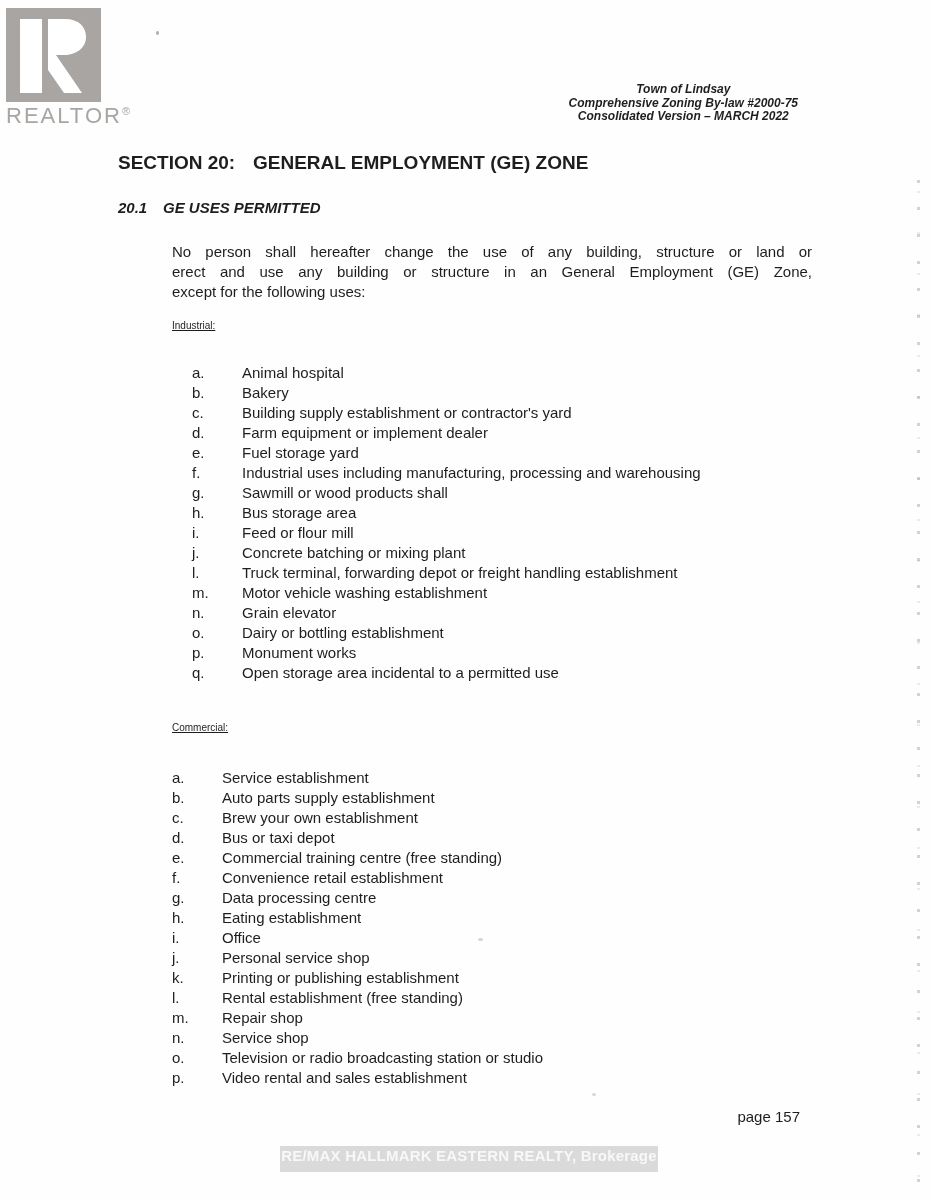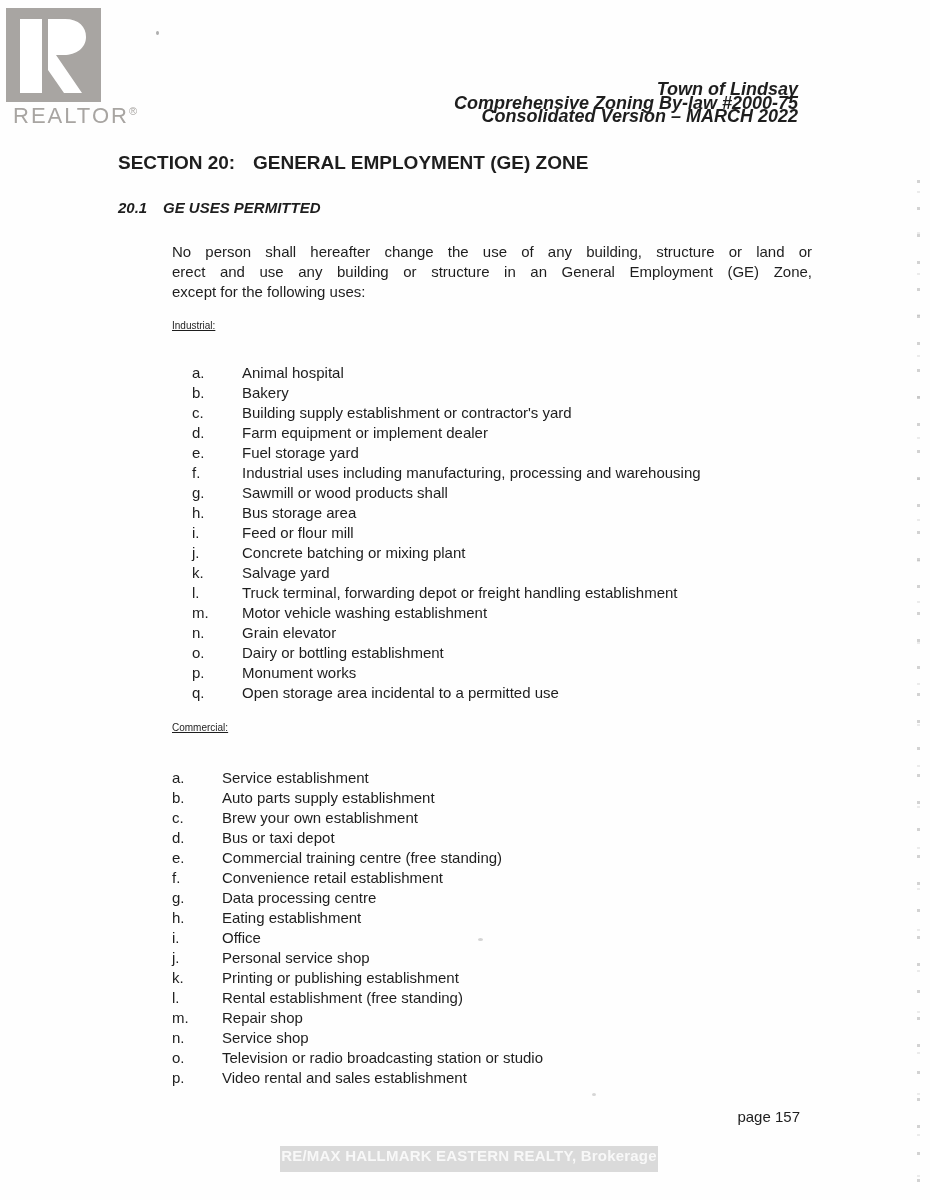--- a/index.html
+++ b/index.html
@@ -23,39 +23,39 @@
   
   .logo-block {
     position: absolute;
     left: 6px;
     top: 8px;
     width: 130px;
     height: 122px;
   }
   .logo-caption {
     position: absolute;
-    left: 7px;
+    left: 0px;
     top: 95px;
     font-size: 22px;
     letter-spacing: 2px;
     color: var(--logo-gray, #a8a5a2);
     white-space: nowrap;
   }
   .logo-caption sup {
     font-size: 11px;
     letter-spacing: 0;
   }
 
   
   .header-right {
     position: absolute;
     top: 83px;
     right: 132px;
-    text-align: right;
-    font-size: 18px;
+    text-align: center;
+    font-size: 12px;
     line-height: 13.5px;
     font-weight: bold;
     font-style: italic;
     white-space: nowrap;
   }
 
   
   .section-heading {
     position: absolute;
     left: 118px;
@@ -205,21 +205,20 @@
       <div class="list-row"><span class="letter">a.</span><span>Animal hospital</span></div>
       <div class="list-row"><span class="letter">b.</span><span>Bakery</span></div>
       <div class="list-row"><span class="letter">c.</span><span>Building supply establishment or contractor's yard</span></div>
       <div class="list-row"><span class="letter">d.</span><span>Farm equipment or implement dealer</span></div>
       <div class="list-row"><span class="letter">e.</span><span>Fuel storage yard</span></div>
       <div class="list-row"><span class="letter">f.</span><span>Industrial uses including manufacturing, processing and warehousing</span></div>
       <div class="list-row"><span class="letter">g.</span><span>Sawmill or wood products shall</span></div>
       <div class="list-row"><span class="letter">h.</span><span>Bus storage area</span></div>
       <div class="list-row"><span class="letter">i.</span><span>Feed or flour mill</span></div>
       <div class="list-row"><span class="letter">j.</span><span>Concrete batching or mixing plant</span></div>
-      <div class="list-row"><span class="letter">k.</span><span>Salvage yard</span></div>
       <div class="list-row"><span class="letter">l.</span><span>Truck terminal, forwarding depot or freight handling establishment</span></div>
       <div class="list-row"><span class="letter">m.</span><span>Motor vehicle washing establishment</span></div>
       <div class="list-row"><span class="letter">n.</span><span>Grain elevator</span></div>
       <div class="list-row"><span class="letter">o.</span><span>Dairy or bottling establishment</span></div>
       <div class="list-row"><span class="letter">p.</span><span>Monument works</span></div>
       <div class="list-row"><span class="letter">q.</span><span>Open storage area incidental to a permitted use</span></div>
     </div>
 
   <div id="commercial-heading" class="list-heading">Commercial:</div>
   <div id="commercial-list" class="use-list">

